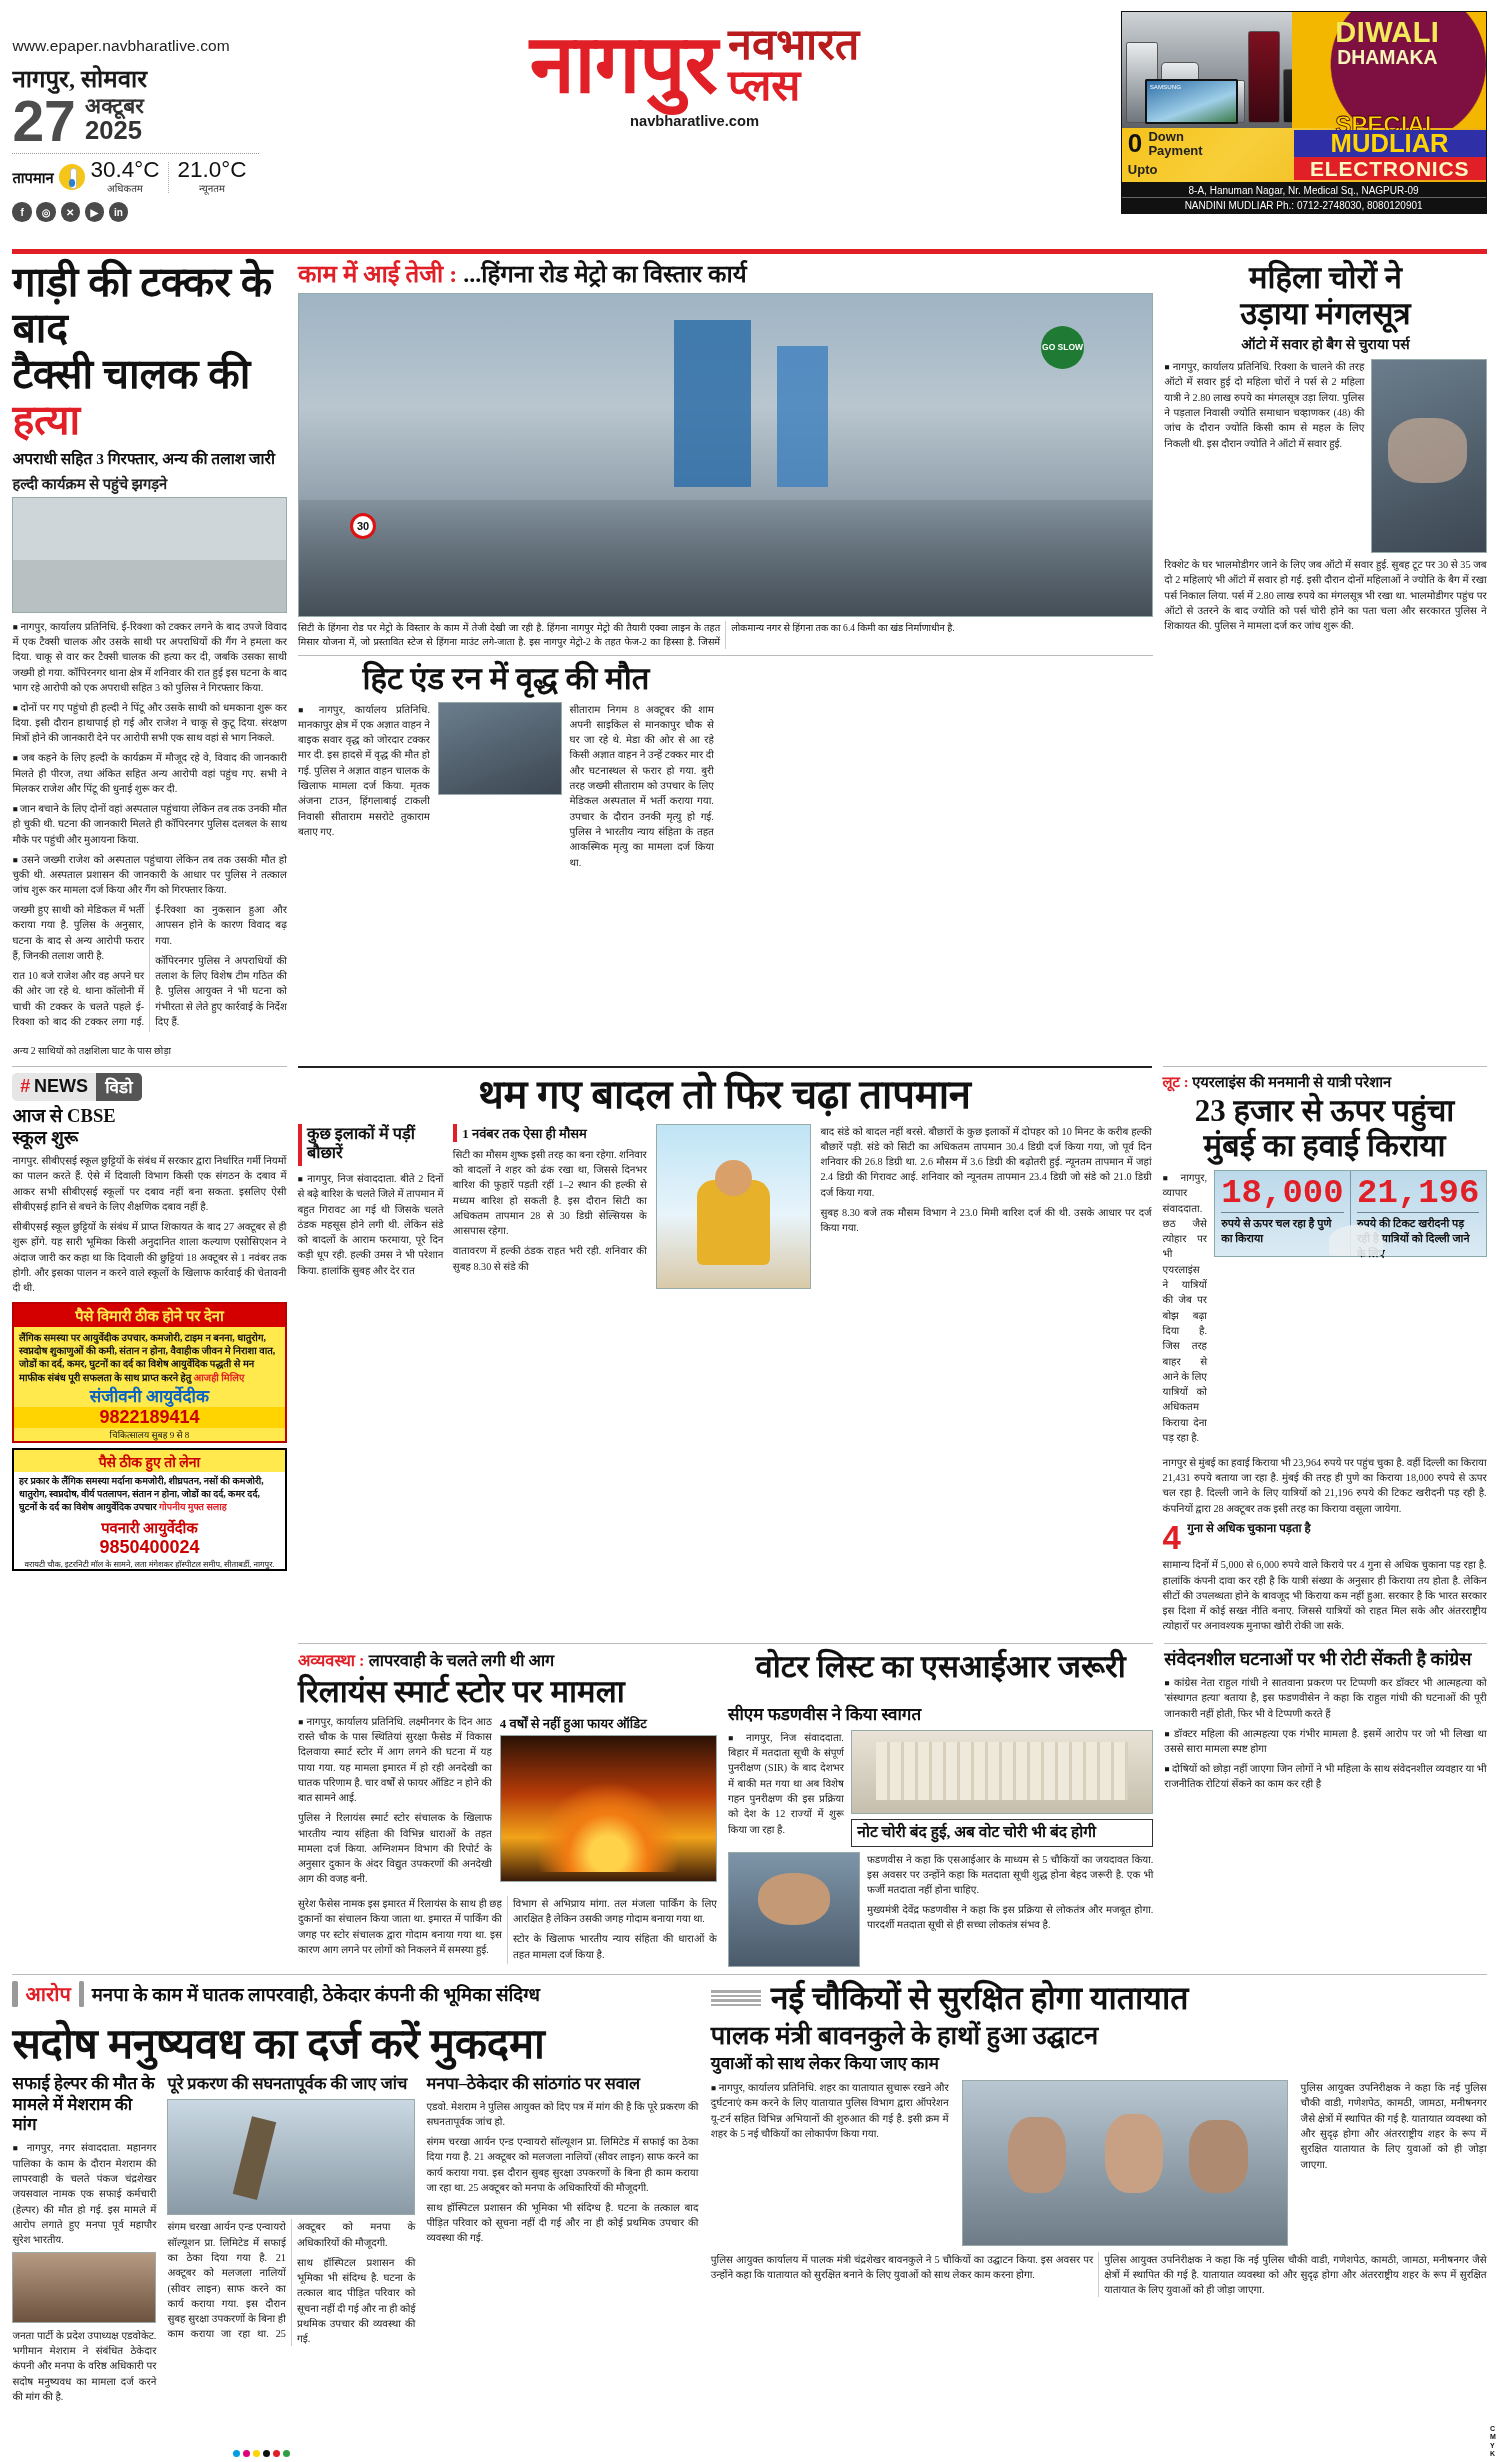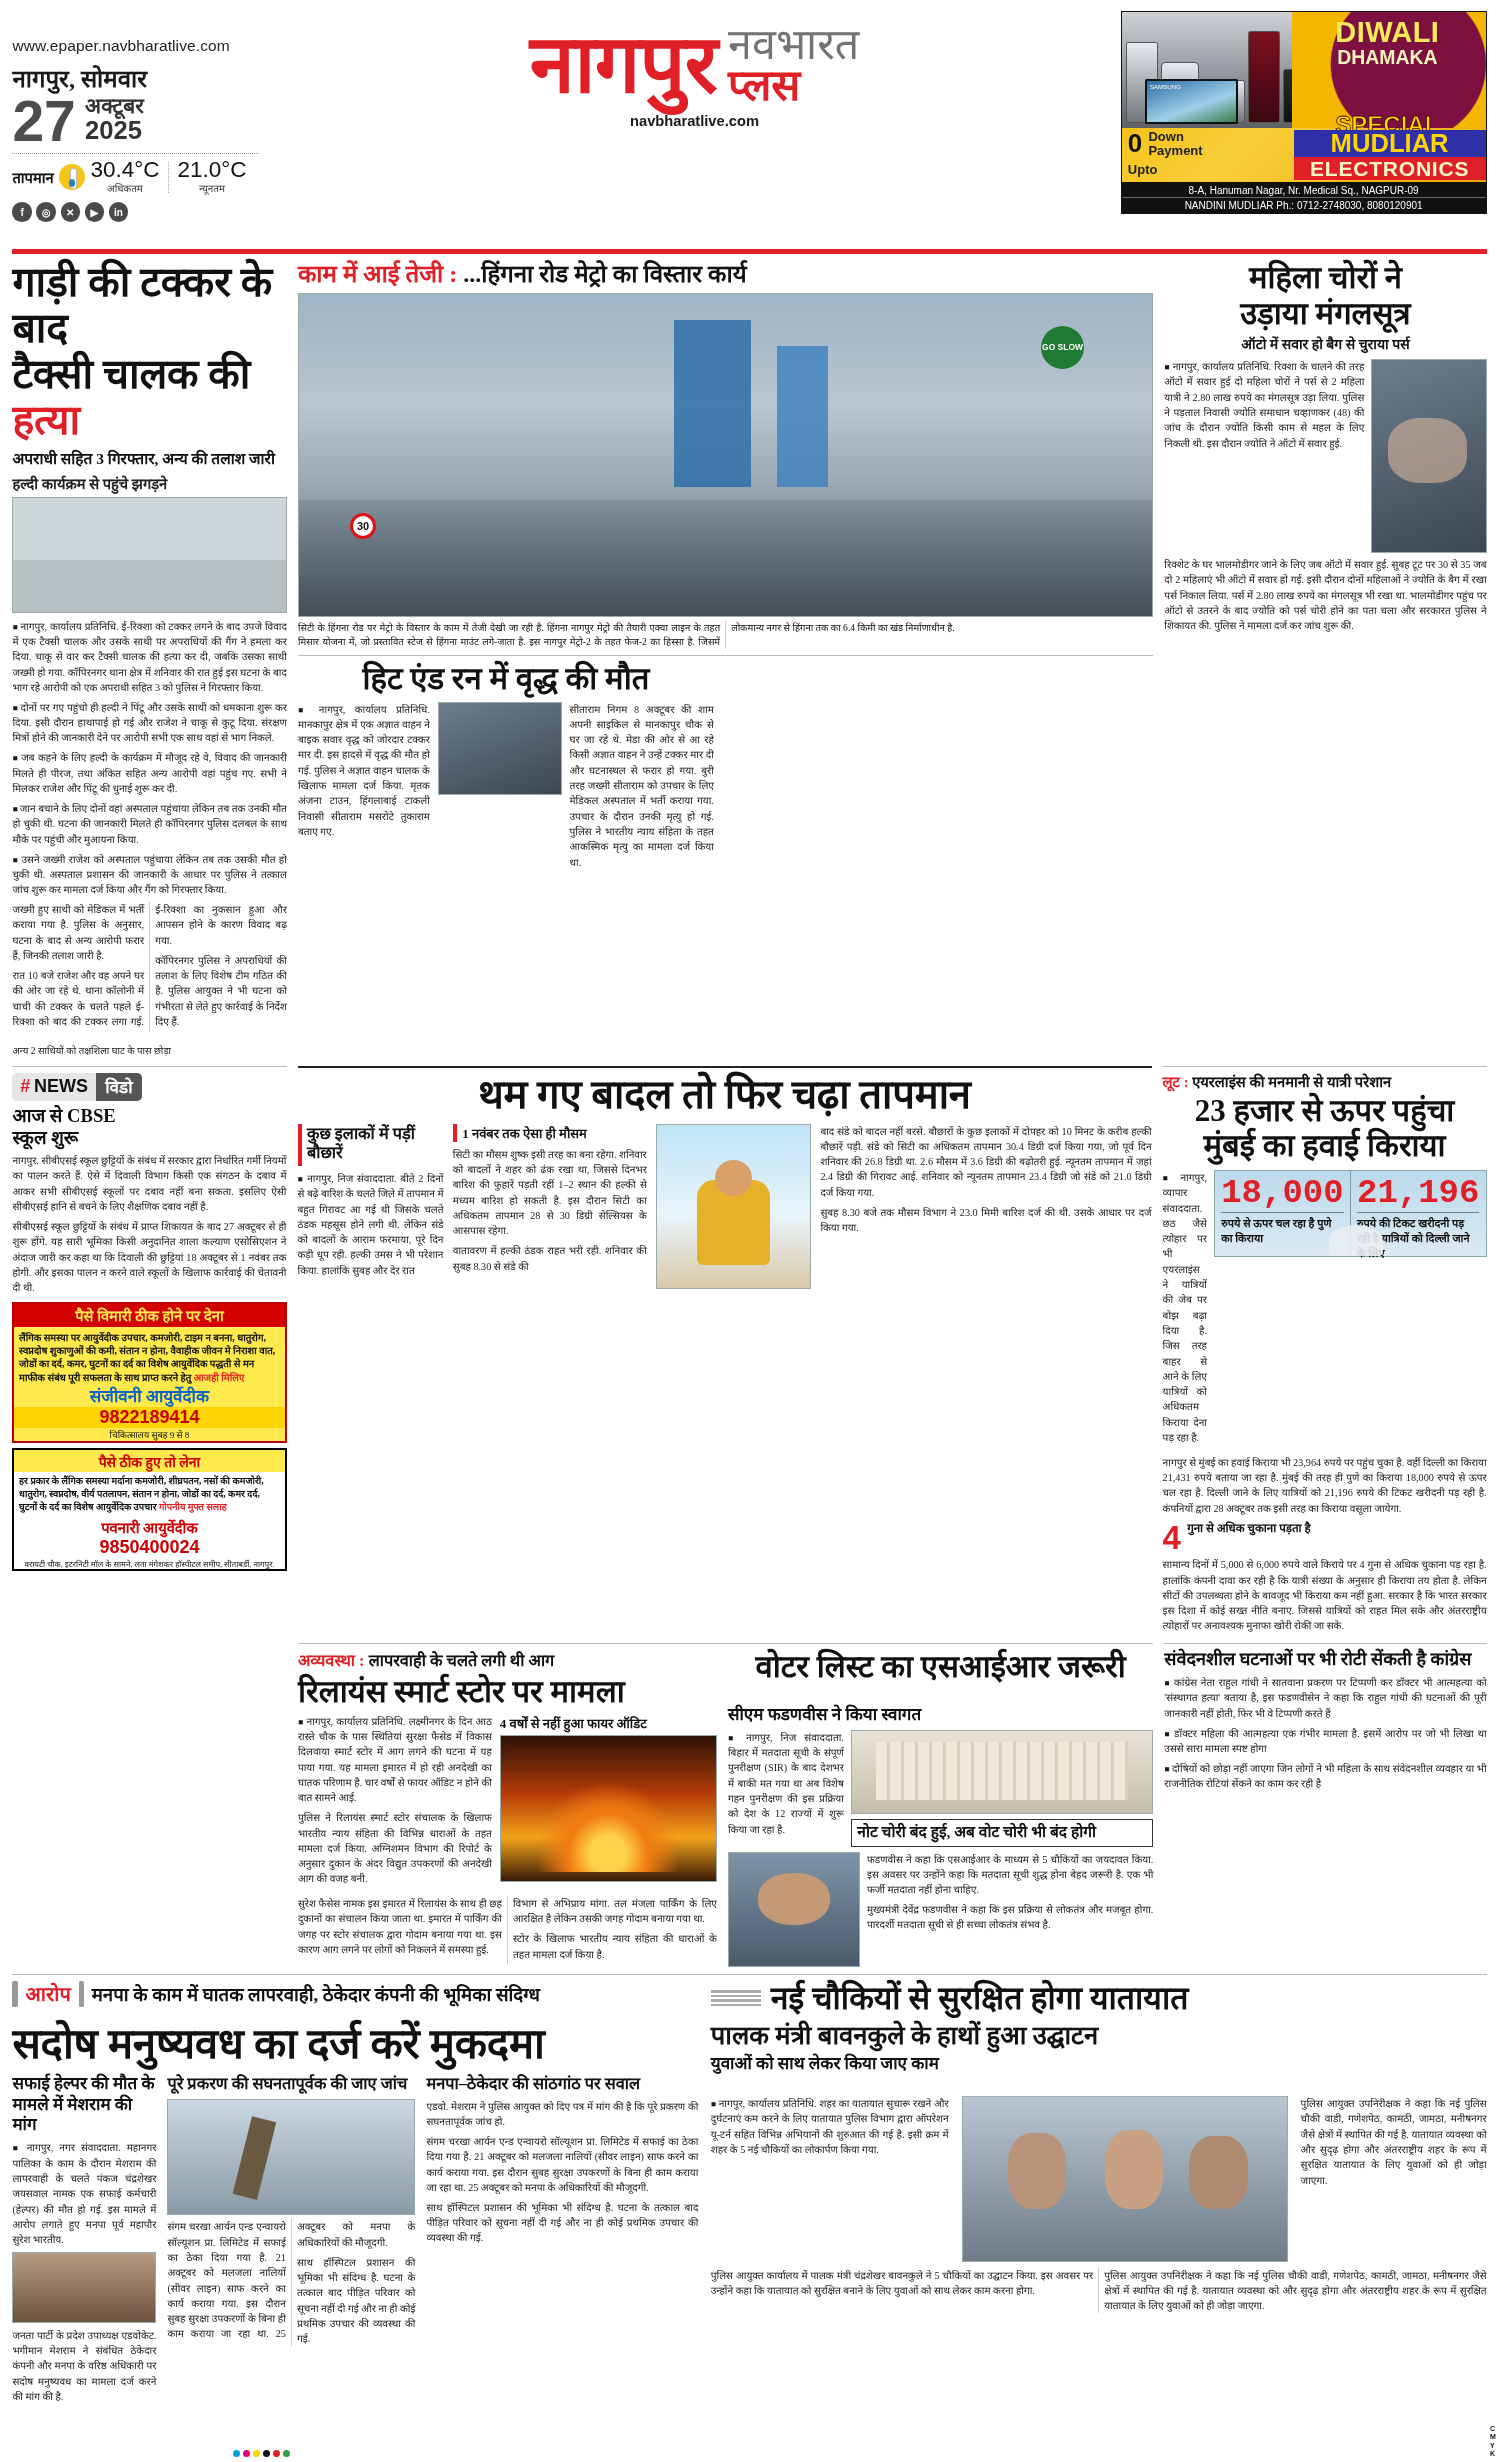--- a/index.html
+++ b/index.html
@@ -34,21 +34,21 @@
   .t-sub { font-size: 10px; text-align: center; color: #333; }
   .t-sep { width: 0; border-left: 1.6px dotted #aaa; height: 31px; margin: 0 3.1px; }
   .mh-social { display: flex; gap: 4.7px; margin-top: 7px; }
   .soc { width: 19.4px; height: 19.4px; border-radius: 50%; background: #4a4a4a; color: #fff;
          font-family: "Liberation Sans", sans-serif; font-size: 10px; font-weight: 700;
          display: flex; align-items: center; justify-content: center; }
 
   .mh-center { flex: 1; text-align: center; padding-top: 14px; }
   .logo-wrap { display: flex; align-items: center; justify-content: center; gap: 11px; }
   .logo-main { font-size: 81px; font-weight: 700; color: #e01f26; line-height: .95; letter-spacing: -0.8px; }
-  .logo-sub1 { font-size: 43px; font-weight: 400; color: #737373; line-height: .95; }
+  .logo-sub1 { font-size: 43px; font-weight: 700; color: #b91c1c; line-height: .95; }
   .logo-sub2 { font-size: 43px; font-weight: 700; color: #e01f26; line-height: .95; }
   .logo-side { text-align: left; }
   .mh-site { font-family: "Liberation Sans", sans-serif; font-size: 14.7px; font-weight: 700; margin-top: 6.2px; color: #1a1a1a; }
 
   
   .mh-ad { width: 366px; height: 203px; border: 1.6px solid #111; position: relative; overflow: hidden;
            background: linear-gradient(135deg,#f3b700 0%, #f8cf3a 45%, #e8a400 100%); }
   .ad-products { position: absolute; left: 0; top: 0; width: 196px; height: 116px;
                  background: linear-gradient(180deg,#cfd3d6 0%, #8f959b 55%, #5d6166 100%); }
   .ad-prod-row { position:absolute; inset: 4.7px; display:flex; gap:3.1px; align-items:flex-end; }
@@ -601,21 +601,21 @@
               <p>साथ हॉस्पिटल प्रशासन की भूमिका भी संदिग्ध है. घटना के तत्काल बाद पीड़ित परिवार को सूचना नहीं दी गई और ना ही कोई प्रथमिक उपचार की व्यवस्था की गई.</p>
             </div>
           </div>
         </div>
       </div>
 
       <div style="flex:1">
         <div class="hl-md" style="font-size:25.6px">पालक मंत्री बावनकुले के हाथों हुआ उद्घाटन</div>
         <div class="hl-sm" style="font-size:17px;margin-top:2.3px">युवाओं को साथ लेकर किया जाए काम</div>
 
-        <div style="display:flex;gap:13px;margin-top:22px">
+        <div style="display:flex;gap:13px;margin-top:6px">
           <div style="flex:1">
             <div class="body-txt">
               <p class="lead">नागपुर, कार्यालय प्रतिनिधि. शहर का यातायात सुचारू रखने और दुर्घटनाएं कम करने के लिए यातायात पुलिस विभाग द्वारा ऑपरेशन यू-टर्न सहित विभिन्न अभियानों की शुरुआत की गई है. इसी क्रम में शहर के 5 नई चौकियों का लोकार्पण किया गया.</p>
             </div>
           </div>
           <div class="photo ph-inaug" style="width:326px;height:166px">
             <div style="position:absolute;left:14%;top:22%;width:18%;height:46%;border-radius:40%;background:#b9937a"></div>
             <div style="position:absolute;left:44%;top:20%;width:18%;height:48%;border-radius:40%;background:#c8a184"></div>
             <div style="position:absolute;left:70%;top:24%;width:18%;height:44%;border-radius:40%;background:#ad8a70"></div>
           </div>

